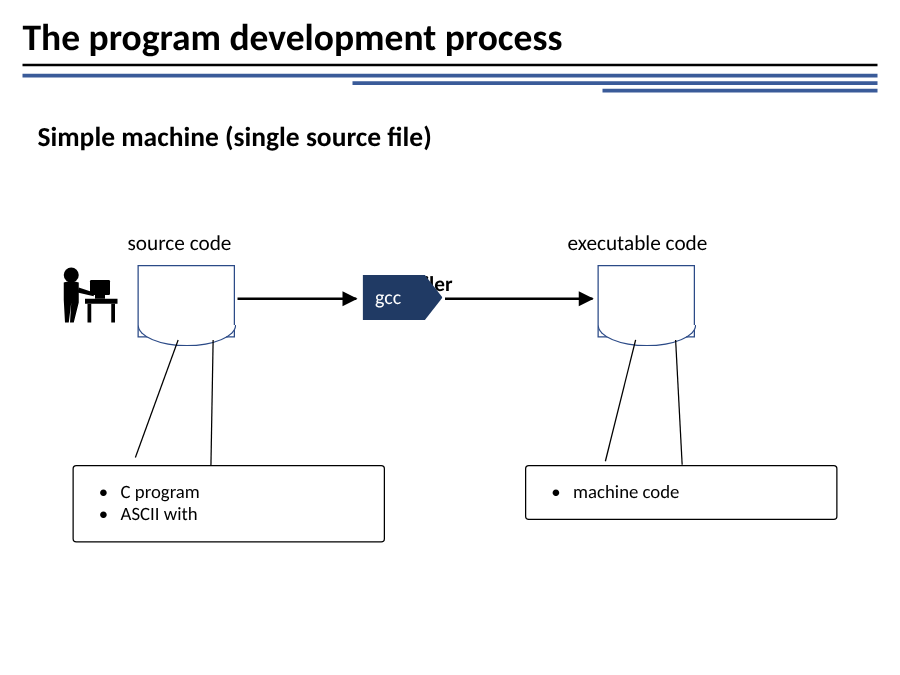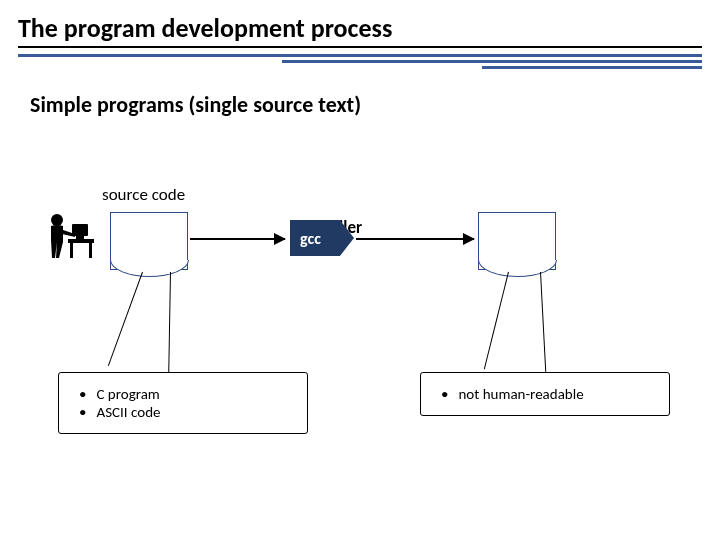--- a/index.html
+++ b/index.html
@@ -6,21 +6,21 @@
   body {
     width: 720px; height: 540px;
     background: #fff;
     font-family: Calibri, Arial, sans-serif;
     color: #000;
     position: relative;
     overflow: hidden;
   }
   .title-wrap { padding: 12px 18px 2px 18px; }
   .title {
-    font-size: 26px; font-weight: 700;
+    font-size: 30px; font-weight: 700;
     border-bottom: 2px solid #000;
     padding-bottom: 2px;
   }
   .rule-stripes {
     margin: 4px 18px 0 18px;
     display: flex; flex-direction: column; align-items: flex-end;
     gap: 3px;
   }
   .rule-stripes div { height: 3px; background: #3a5b99; }
   .s1 { width: 684px; } .s2 { width: 420px; } .s3 { width: 220px; }
@@ -60,21 +60,20 @@
   .a1 { left: 190px; width: 95px; }
   .a2 { left: 356px; width: 118px; }
 
   
   .gcc {
     position: absolute; left: 290px; top: 80px;
     width: 64px; height: 36px;
     background: #203a64; color: #fff;
     font-size: 16px; display: flex; align-items: center; padding-left: 10px;
     clip-path: polygon(0 0, 78% 0, 100% 50%, 78% 100%, 0 100%);
-    font-weight: bold;
   }
 
   
   .callout {
     position: absolute; width: 250px;
     border: 1.2px solid #000; border-radius: 3px;
     background: #fff; padding: 12px 10px 12px 20px;
     font-size: 15px;
   }
   .callout ul { list-style: none; }
@@ -94,26 +93,27 @@
 
 <div class="title-wrap">
   <div class="title">The program development process</div>
 </div>
 <div class="rule-stripes">
   <div class="s1"></div>
     <div class="s2"></div>
     <div class="s3"></div>
 </div>
 
-<div class="subtitle">Simple programs (single source text)</div>
+<div class="subtitle">Simple machine (single source file)</div>
 
 <div class="stage">
 
   <div class="heading h-src">source code</div>
   <div class="heading h-comp">compiler</div>
+  <div class="heading h-exe">executable code</div>
 
   <svg class="person" viewBox="0 0 55 50">
     <circle cx="15" cy="10" r="6" fill="#000"></circle>
     <path d="M9 16 Q15 14 21 16 L21 32 L17 48 L14 48 L15 32 L13 48 L10 48 L9 30 Z" fill="#000"></path>
     <path d="M21 20 L33 24 L33 27 L20 24 Z" fill="#000"></path>
     <rect x="30" y="14" width="16" height="12" rx="1" fill="#000"></rect>
     <rect x="34" y="26" width="8" height="3" fill="#000"></rect>
     <rect x="26" y="29" width="26" height="4" fill="#000"></rect>
     <rect x="28" y="33" width="3" height="15" fill="#000"></rect>
     <rect x="47" y="33" width="3" height="15" fill="#000"></rect>
@@ -126,23 +126,23 @@
   <div class="doc doc-exe"></div>
 
   <div class="leader ld-l1"></div>
   <div class="leader ld-l2"></div>
   <div class="leader ld-r1"></div>
   <div class="leader ld-r2"></div>
 
   <div class="callout co-left">
     <ul>
       <li>C program</li>
-      <li>ASCII code</li>
+      <li>ASCII with</li>
     </ul>
   </div>
 
   <div class="callout co-right">
     <ul>
-      <li>not human-readable</li>
+      <li>machine code</li>
     </ul>
   </div>
 
 </div>
 
 </body></html>

